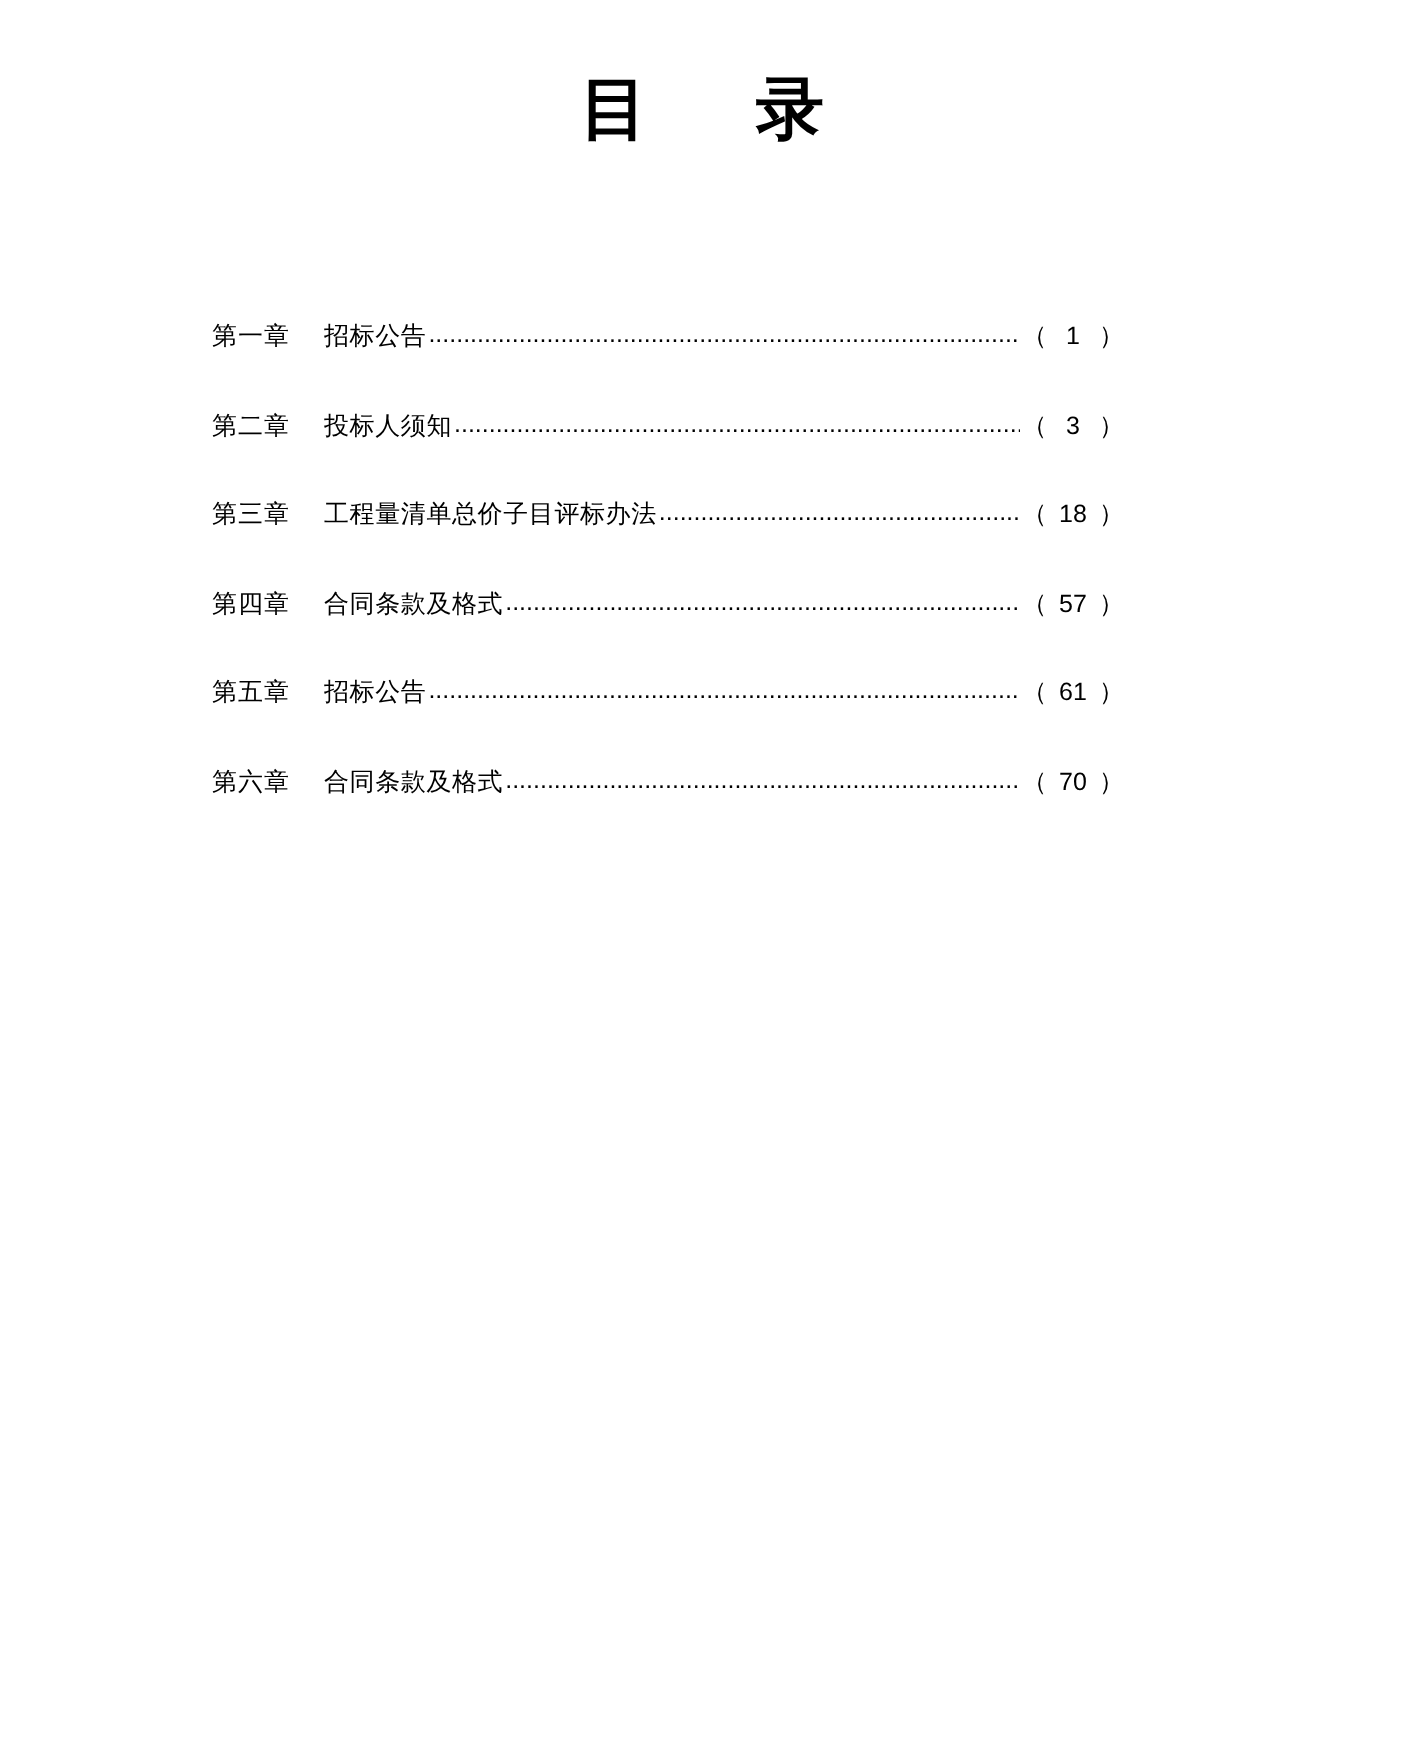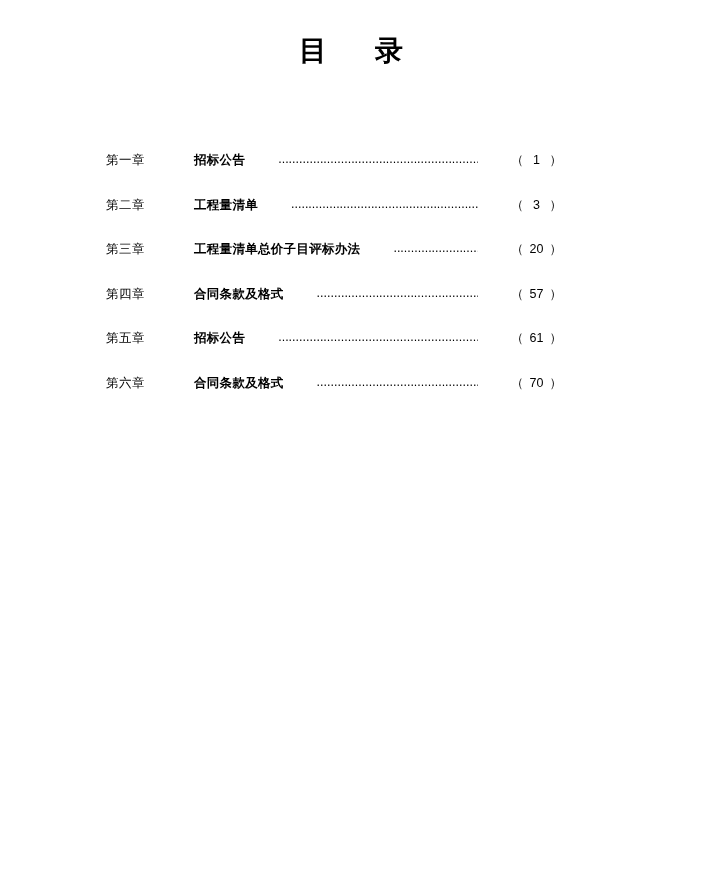--- a/index.html
+++ b/index.html
@@ -15,51 +15,49 @@
     overflow: hidden;
   }
   .page {
     position: relative;
     width: 712px;
     height: 878px;
     box-sizing: border-box;
   }
   .doc-title {
     text-align: center;
-    font-size: 28px;
+    font-size: 34px;
     font-weight: bold;
     letter-spacing: 10px;
     margin-top: 32px;
     margin-bottom: 0;
     color: #000;
     font-family: "Liberation Serif", "DejaVu Serif", serif;
   }
   .toc {
     margin-top: 84px;
     padding-left: 106px;
     padding-right: 150px;
   }
   .toc-row {
     display: flex;
     align-items: baseline;
     font-size: 12.5px;
     line-height: 1;
     margin-bottom: 32px;
     white-space: nowrap;
-    gap: 32px;
   }
   .toc-chapter {
     flex: 0 0 auto;
     letter-spacing: 0.5px;
   }
   .toc-title {
     flex: 0 0 auto;
     margin-left: 17px;
     letter-spacing: 0.3px;
-    font-weight: bold;
   }
   .toc-dots {
     flex: 1 1 auto;
     overflow: hidden;
     margin: 0 1px;
     position: relative;
     top: -1px;
     font-size: 12.5px;
     letter-spacing: 0px;
     color: #000;
@@ -95,36 +93,36 @@
       <span class="toc-dots">..................................................................................................</span>
       <span class="toc-page">
         <span class="paren">（</span>
         <span class="pagenum">1</span>
         <span class="paren">）</span>
       </span>
     </div>
 
     <div class="toc-row">
       <span class="toc-chapter">第二章</span>
-      <span class="toc-title">工程量清单</span>
+      <span class="toc-title">投标人须知</span>
       <span class="toc-dots">..................................................................................................</span>
       <span class="toc-page">
         <span class="paren">（</span>
         <span class="pagenum">3</span>
         <span class="paren">）</span>
       </span>
     </div>
 
     <div class="toc-row">
       <span class="toc-chapter">第三章</span>
       <span class="toc-title">工程量清单总价子目评标办法</span>
       <span class="toc-dots">..................................................................................................</span>
       <span class="toc-page">
         <span class="paren">（</span>
-        <span class="pagenum">20</span>
+        <span class="pagenum">18</span>
         <span class="paren">）</span>
       </span>
     </div>
 
     <div class="toc-row">
       <span class="toc-chapter">第四章</span>
       <span class="toc-title">合同条款及格式</span>
       <span class="toc-dots">..................................................................................................</span>
       <span class="toc-page">
         <span class="paren">（</span>

